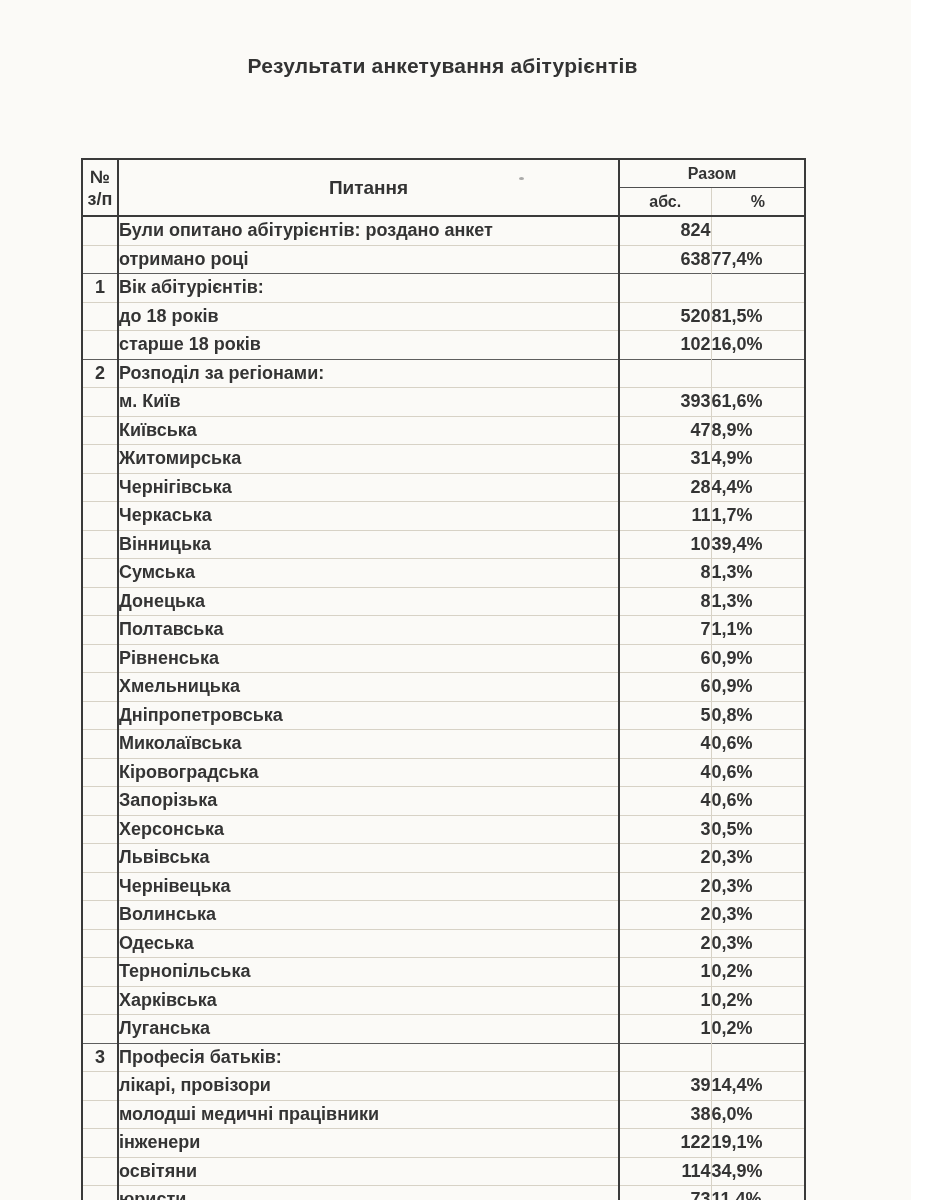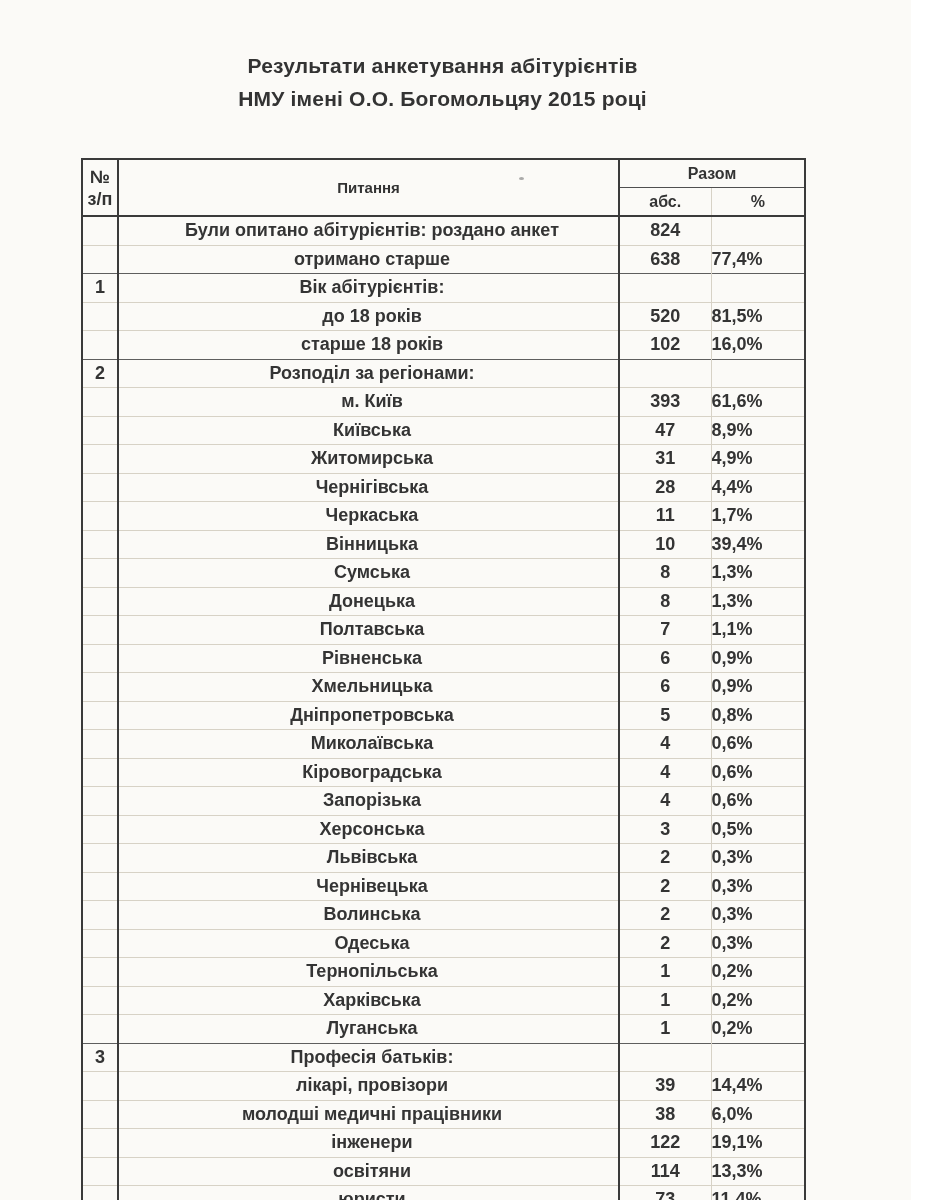--- a/index.html
+++ b/index.html
@@ -39,40 +39,39 @@
   col.w-q{width:501px}
   col.w-abs{width:92px}
   col.w-pct{width:94px}
   th,td{
     padding:0;font-weight:bold;overflow:hidden;white-space:nowrap;
     vertical-align:middle;
   }
   thead th{font-size:16px;height:27px;text-align:center;color:#333}
   th.h-corner{border-right:2px solid var(--border-dark);border-bottom:2.5px solid var(--border-dark);line-height:22px;font-size:18px}
   th.h-corner span{display:block}
-  th.h-q{border-right:2px solid var(--border-dark);border-bottom:2.5px solid var(--border-dark);font-size:15px}
+  th.h-q{border-right:2px solid var(--border-dark);border-bottom:2.5px solid var(--border-dark);font-size:19px}
   th.h-total{border-bottom:1.5px solid #4f4f4f}
   th.h-abs{border-right:1px solid var(--border-light);border-bottom:2.5px solid var(--border-dark)}
   th.h-pct{border-bottom:2.5px solid var(--border-dark)}
   tbody td{font-size:18px;height:27.5px;border-top:1px solid var(--border-light);color:#343434}
   tbody tr:first-child td{border-top:none}
   tbody tr.sec td{border-top:1.5px solid var(--border-section)}
   td.c-num{text-align:center;border-right:2px solid var(--border-dark)}
-  td.c-q{text-align:center;padding-left:7px;border-right:2px solid var(--border-dark)}
-  td.c-abs{text-align:center;border-right:1px solid var(--border-light)}
+  td.c-q{text-align:left;border-right:2px solid var(--border-dark)}
+  td.c-abs{text-align:right;border-right:1px solid var(--border-light)}
   td.c-pct{text-align:left}
 </style>
 </head>
 <body>
 
 <div class="page">
 
   <div class="doc-title">
     <div>Результати анкетування абітурієнтів</div>
-    <div>НМУ імені О.О. Богомольцяу 2015 році</div>
   </div>
 
   <div class="speck"></div>
 
   <table class="survey">
     <colgroup>
       <col class="w-num">
         <col class="w-q">
         <col class="w-abs">
         <col class="w-pct">
@@ -93,21 +92,21 @@
     </thead>
     <tbody>
         <tr>
     <td class="c-num"></td>
     <td class="c-q">Були опитано абітурієнтів: роздано анкет</td>
     <td class="c-abs">824</td>
     <td class="c-pct"></td>
   </tr>
         <tr>
     <td class="c-num"></td>
-    <td class="c-q">отримано старше</td>
+    <td class="c-q">отримано році</td>
     <td class="c-abs">638</td>
     <td class="c-pct">77,4%</td>
   </tr>
         <tr class="sec">
     <td class="c-num">1</td>
     <td class="c-q">Вік абітурієнтів:</td>
     <td class="c-abs"></td>
     <td class="c-pct"></td>
   </tr>
         <tr>
@@ -287,21 +286,21 @@
         <tr>
     <td class="c-num"></td>
     <td class="c-q">інженери</td>
     <td class="c-abs">122</td>
     <td class="c-pct">19,1%</td>
   </tr>
         <tr>
     <td class="c-num"></td>
     <td class="c-q">освітяни</td>
     <td class="c-abs">114</td>
-    <td class="c-pct">13,3%</td>
+    <td class="c-pct">34,9%</td>
   </tr>
         <tr>
     <td class="c-num"></td>
     <td class="c-q">юристи</td>
     <td class="c-abs">73</td>
     <td class="c-pct">11,4%</td>
   </tr>
       </tbody>
   </table>
 

